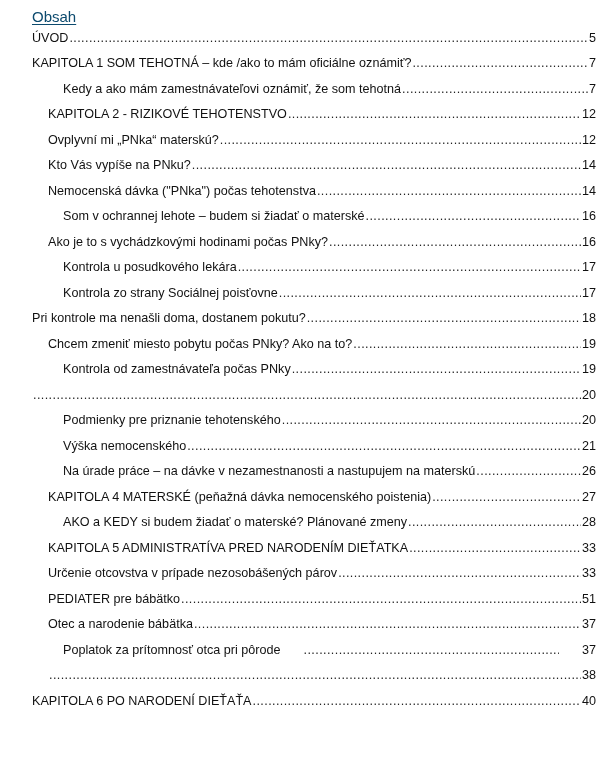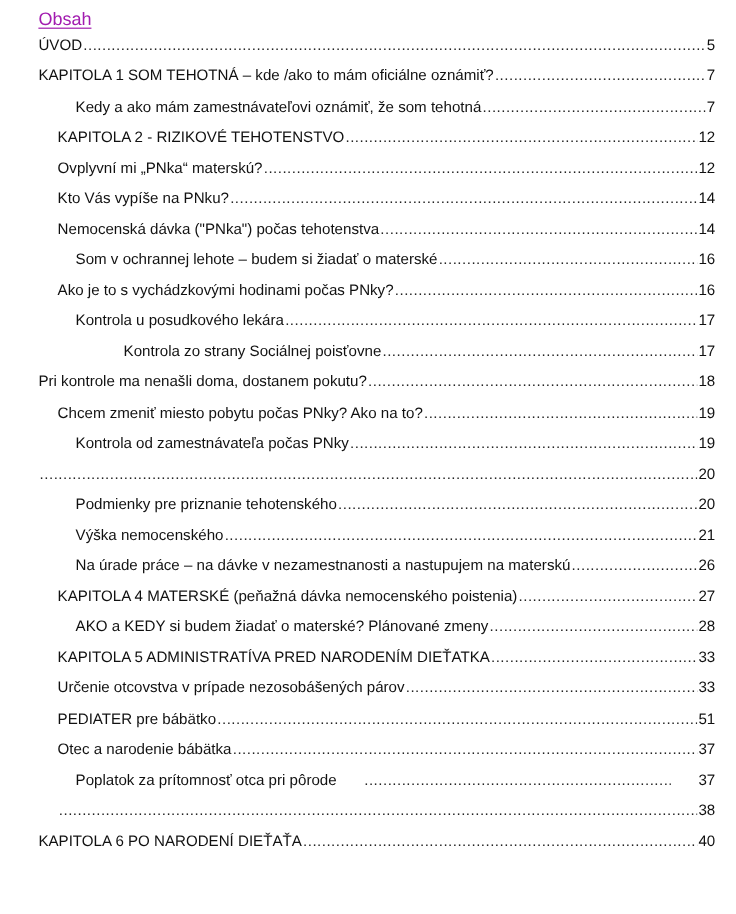--- a/index.html
+++ b/index.html
@@ -4,21 +4,21 @@
 <style>
   html, body { margin: 0; padding: 0; background: #ffffff; }
   body {
     width: 613px; height: 762px; overflow: hidden;
     font-family: "Liberation Sans", sans-serif;
     color: #111111;
   }
   .page { position: relative; width: 613px; height: 762px; }
   .toc-title {
     position: absolute; left: 32px; top: 8px;
-    font-size: 15px; color: #a21caf; text-decoration: underline;
+    font-size: 15px; color: #0c4a6e; text-decoration: underline;
     text-underline-offset: 2px;
   }
   .toc-list { position: absolute; left: 0; top: 30px; width: 613px; }
   .toc-entry {
     position: absolute; display: flex; align-items: baseline;
     font-size: 12.6px; line-height: 16px; white-space: nowrap;
     right: 17px;
   }
   .toc-entry .text { flex: 0 0 auto; }
   .toc-entry .leader {
@@ -82,21 +82,21 @@
       <div class="toc-entry lvl1" style="top: 204px;">
         <span class="text">Ako je to s vychádzkovými hodinami počas PNky?</span>
         <span class="leader"></span>
         <span class="num">16</span>
       </div>
       <div class="toc-entry lvl2" style="top: 229px;">
         <span class="text">Kontrola u posudkového lekára </span>
         <span class="leader"></span>
         <span class="num">17</span>
       </div>
-      <div class="toc-entry lvl2" style="top: 255px; margin-left: 40px;">
+      <div class="toc-entry lvl2" style="top: 255px;">
         <span class="text">Kontrola zo strany Sociálnej poisťovne </span>
         <span class="leader"></span>
         <span class="num">17</span>
       </div>
       <div class="toc-entry lvl0" style="top: 280px;">
         <span class="text">Pri kontrole ma nenašli doma, dostanem pokutu?</span>
         <span class="leader"></span>
         <span class="num">18</span>
       </div>
       <div class="toc-entry lvl1" style="top: 306px;">

